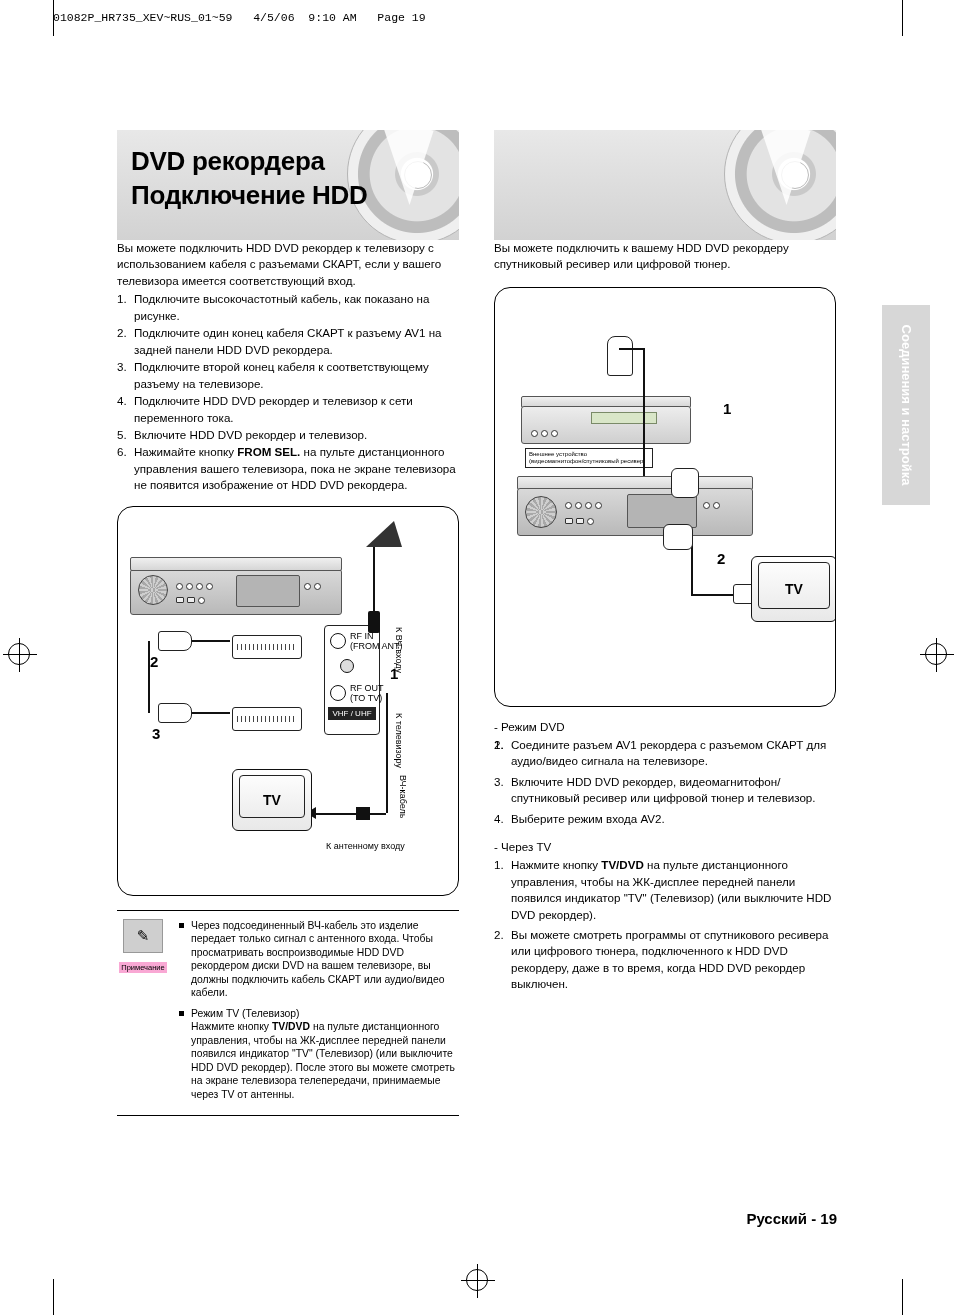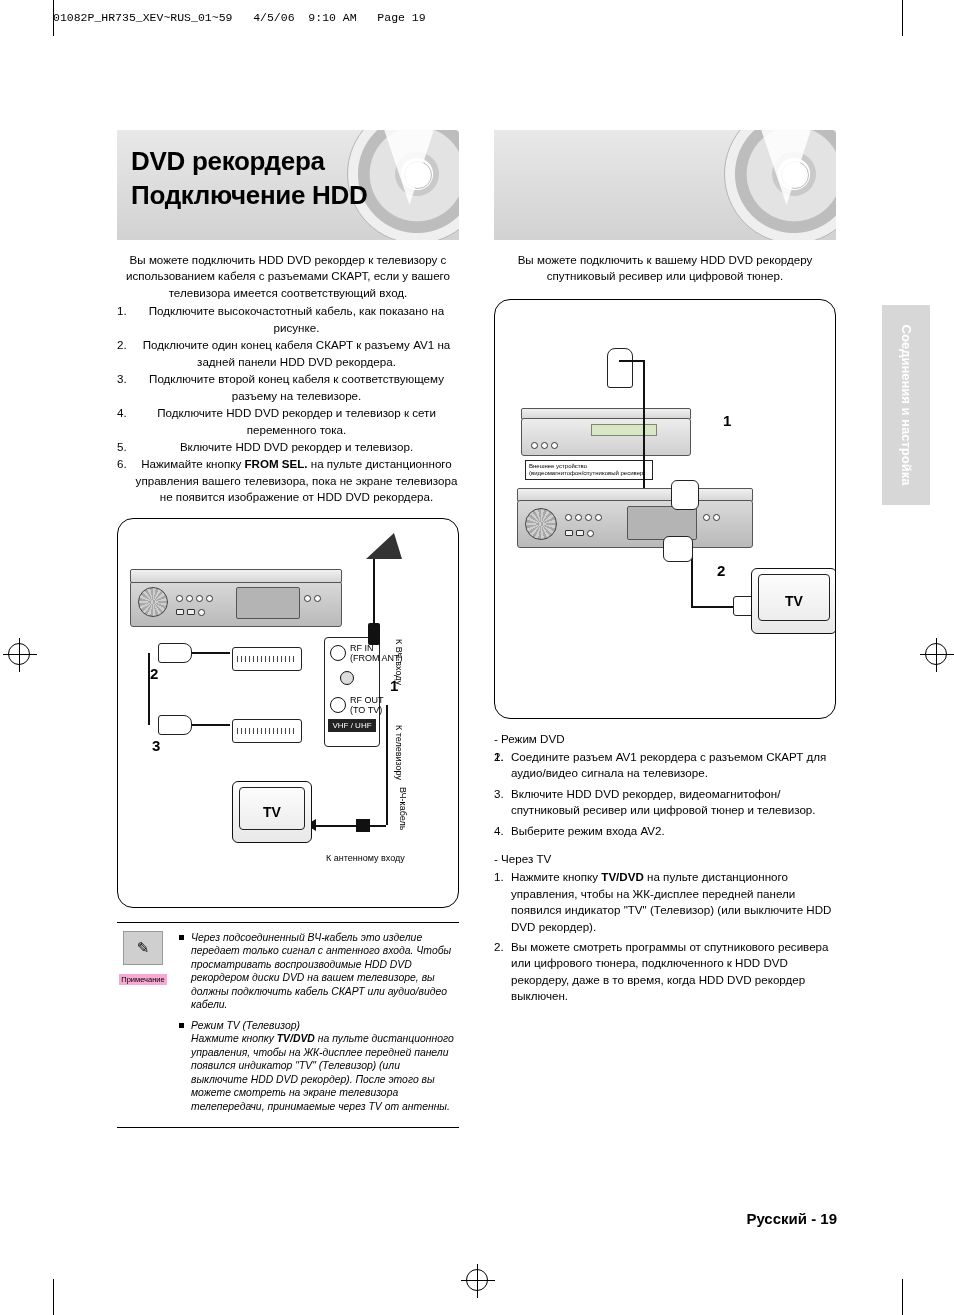--- a/index.html
+++ b/index.html
@@ -64,21 +64,21 @@
     transform: rotate(18deg);
     opacity:.85;
   }
   .title-txt {
     position:relative; z-index:3;
     font-size:26px; font-weight:bold; line-height:1.32;
     letter-spacing:-0.3px;
   }
   .title-txt span { display:block; }
 
-  .body-text { font-size:11.6px; line-height:1.42; margin-top:12px;text-align:center; }
+  .body-text { font-size:11.6px; line-height:1.42; margin-top:0; }
   .body-text p { margin:0 0 2px 0; }
   ol.steps { margin:2px 0 0 0; padding:0; list-style:none; }
   ol.steps li {
     position:relative; padding-left:17px; margin-bottom:1px;
     font-size:11.6px; line-height:1.42;
   }
   ol.steps li .num { position:absolute; left:0; top:0; }
   b, .bold { font-weight:bold; }
 
   
@@ -138,21 +138,21 @@
   .note-rule { border-top:1px solid #000; }
   .note-inner { display:flex; gap:10px; padding-top:8px; }
   .note-icon-col { width:52px; flex:0 0 52px; text-align:center; }
   .note-icon {
     width:40px; height:34px; background:#cfcfcf; border:1px solid #999;
     display:flex; align-items:center; justify-content:center; font-size:15px;
     margin: 0 auto 3px auto;
   }
   .note-icon-label { font-size:7.5px; background:#f9a8d4; padding:1px 2px; display:inline-block; }
   .note-items { flex:1; font-size:10.4px; line-height:1.3; }
-  .note-items li { list-style:none; position:relative; padding-left:12px; margin-bottom:7px;font-style:italic; }
+  .note-items li { list-style:none; position:relative; padding-left:12px; margin-bottom:7px; }
   .note-items li:before {
     content:""; position:absolute; left:0; top:4px; width:5px; height:5px; background:#000;
   }
   ul.note-items { margin:0; padding:0; }
 
   
   .sec-label { font-size:11.6px; margin:13px 0 4px 0; }
   ol.rsteps { margin:0; padding:0; list-style:none; }
   ol.rsteps li {
     position:relative; padding-left:17px; margin-bottom:4px;

